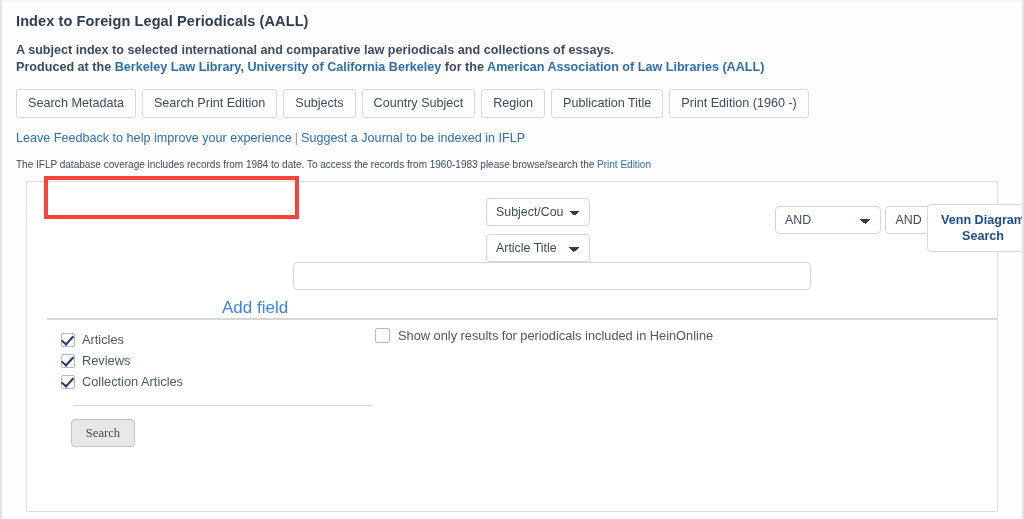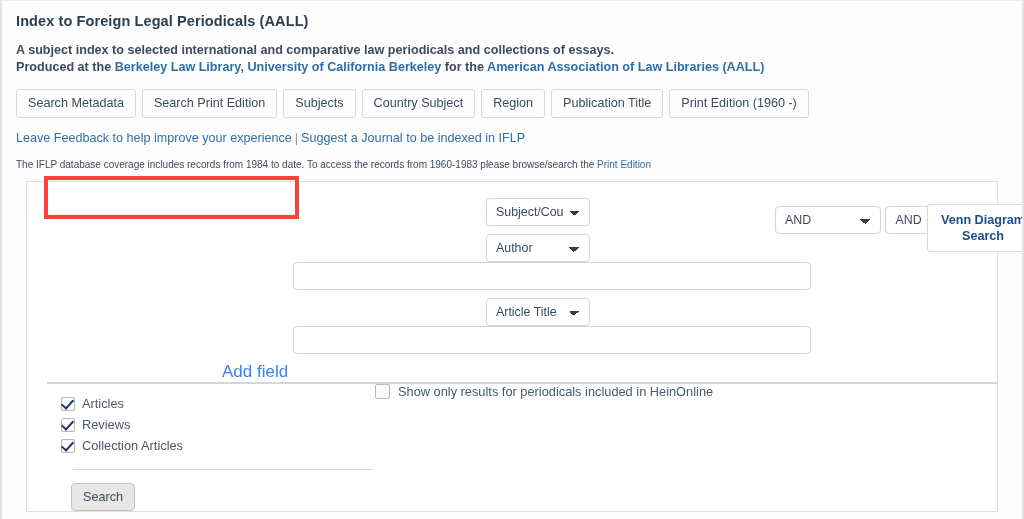--- a/index.html
+++ b/index.html
@@ -228,21 +228,21 @@
     position: absolute;
     left: 2px; top: -1px;
     width: 5px; height: 10px;
     border: solid #1f3864;
     border-width: 0 2.6px 2.6px 0;
     transform: rotate(42deg);
   }
   .hein {
     position: absolute;
     left: 348px;
-    top: 0;
+    top: 8px;
     display: flex;
     align-items: center;
     font-size: 12.8px;
     color: #4a5868;
     cursor: pointer;
   }
   .hein .box { width: 15px; height: 15px; margin-right: 8px; }
 
   .shortrule {
     width: 300px;
@@ -251,21 +251,21 @@
     margin: 10px 0 0 46px;
   }
 
   .searchbtn {
     margin: 13px 0 0 44px;
     width: 64px; height: 28px;
     border: 1px solid #c4c4c4;
     border-radius: 4px;
     background: #e7e7e7;
     color: #3d4b5c;
-    font-family: Liberation Sans, sans-serif;
+    font-family: Liberation Serif, serif;
     font-size: 12.6px;
     cursor: pointer;
   }
 
   
   .redbox {
     position: absolute;
     left: 42px;
     top: 175px;
     width: 255px;
@@ -307,28 +307,20 @@
     <div class="panel">
 
       <div class="rows">
 
         <div class="fieldrow">
           <select class="fld">
             <option>Subject/Cou</option>
           </select>
         </div>
 
-        <div class="fieldrow">
-          <select class="fld">
-            <option>Author</option>
-          </select>
-          <span class="txtwrap">
-            <input class="txt main" type="text" value="" style="">
-          </span>
-        </div>
 
         <div class="fieldrow">
           <select class="fld">
             <option>Article Title</option>
           </select>
           <span class="txtwrap">
             <input class="txt main" type="text" value="" style="">
           </span>
         </div>
 

